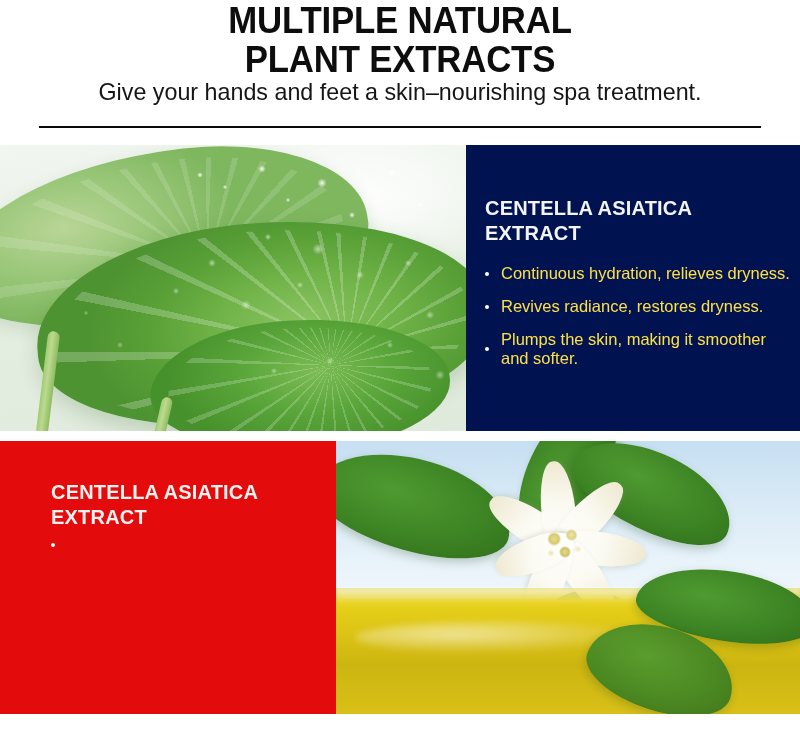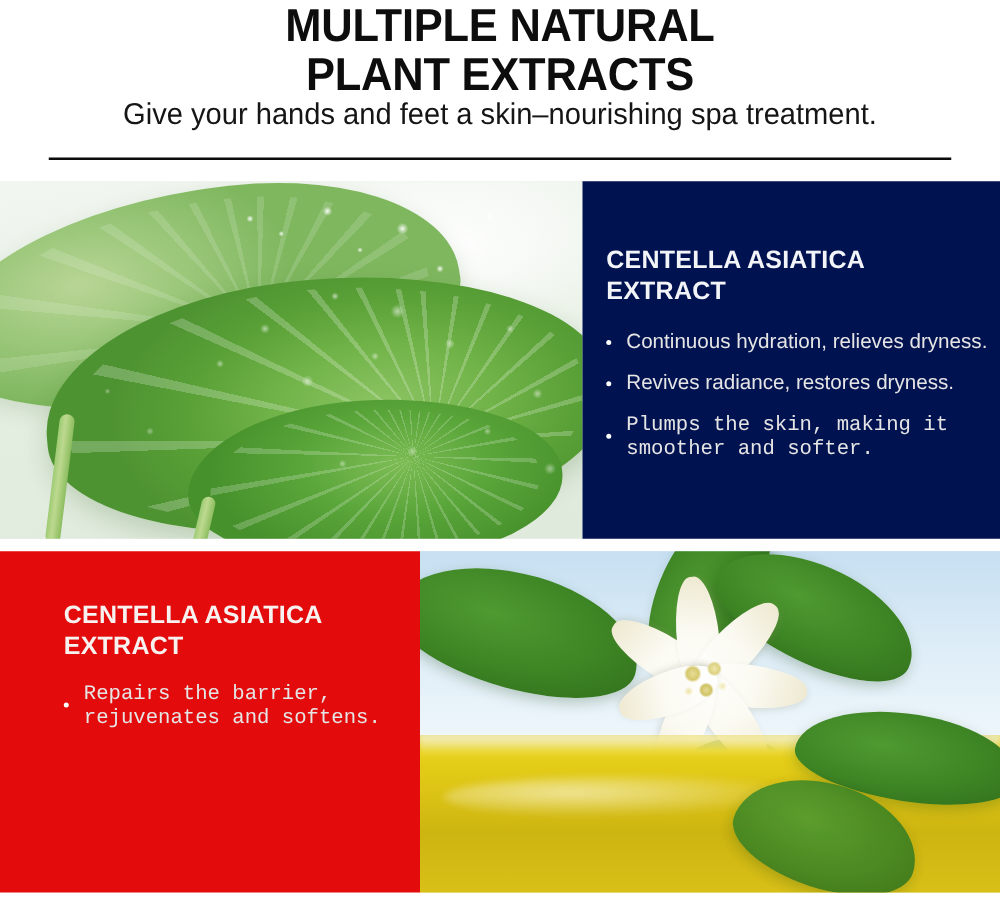--- a/index.html
+++ b/index.html
@@ -278,23 +278,23 @@
     margin: 0;
     padding: 0;
   }
   .bullets li {
     position: relative;
     padding-left: 22px;
     margin-bottom: 14px;
     font-size: 16.5px;
     line-height: 19px;
     font-weight: 400;
-    color: #e5e5e5;
-  }
-  .bullets li:last-child { margin-bottom: 0; font-family: Liberation Mono, monospace; }
+    color: #fde047;
+  }
+  .bullets li:last-child { margin-bottom: 0; }
   .bullets li .dot {
     position: absolute;
     left: 6px;
     top: 50%;
     width: 4px;
     height: 4px;
     margin-top: -2px;
     border-radius: 50%;
     background: #ffffff;
   }
@@ -456,21 +456,20 @@
   </div>
 
   <div class="row2">
 
     <div class="red-panel">
       <div class="panel-heading">CENTELLA ASIATICA EXTRACT</div>
       <div class="bullets">
         <ul>
           <li>
             <span class="dot"></span>
-            <span>Repairs the barrier, rejuvenates and softens.</span>
           </li>
         </ul>
       </div>
     </div>
 
     <div class="flower-photo">
       <div class="sky2"></div>
       <div class="fleaf fleaf-1"></div>
       <div class="fleaf fleaf-2"></div>
       <div class="fleaf fleaf-3"></div>

